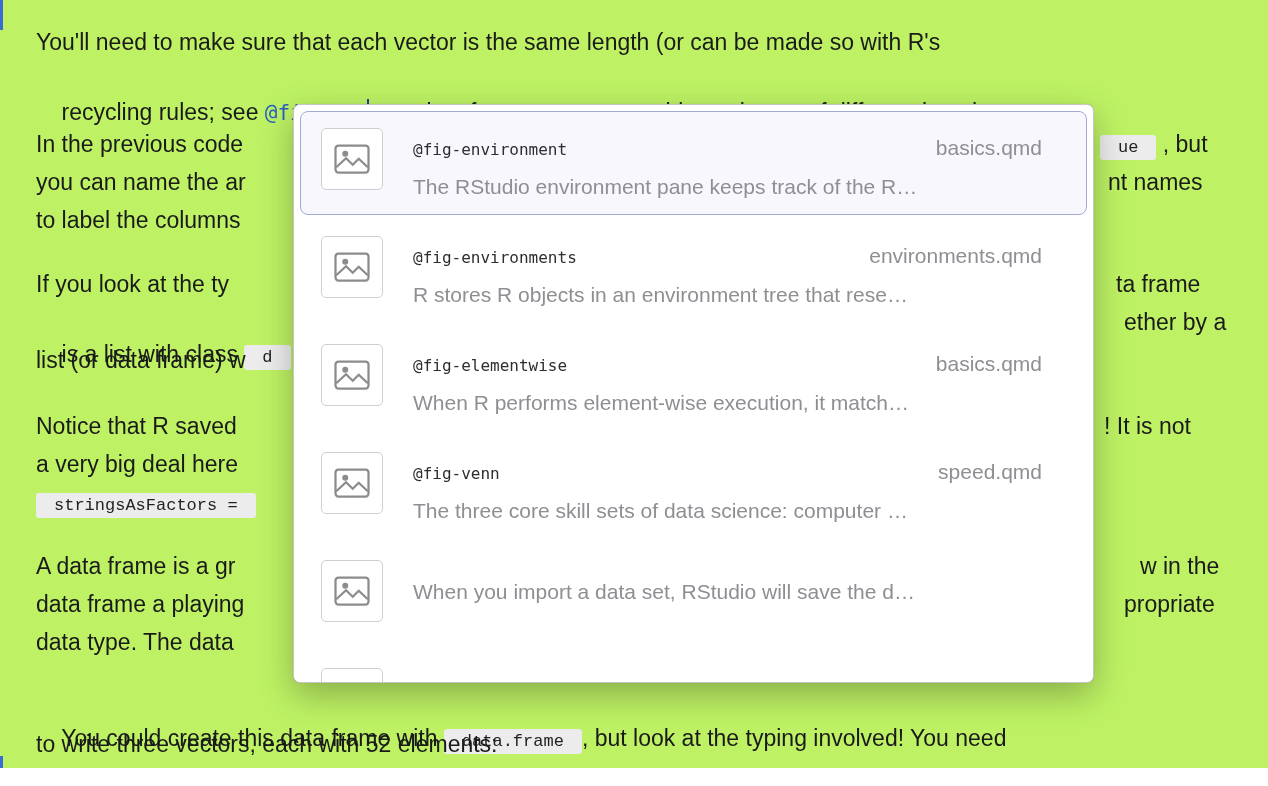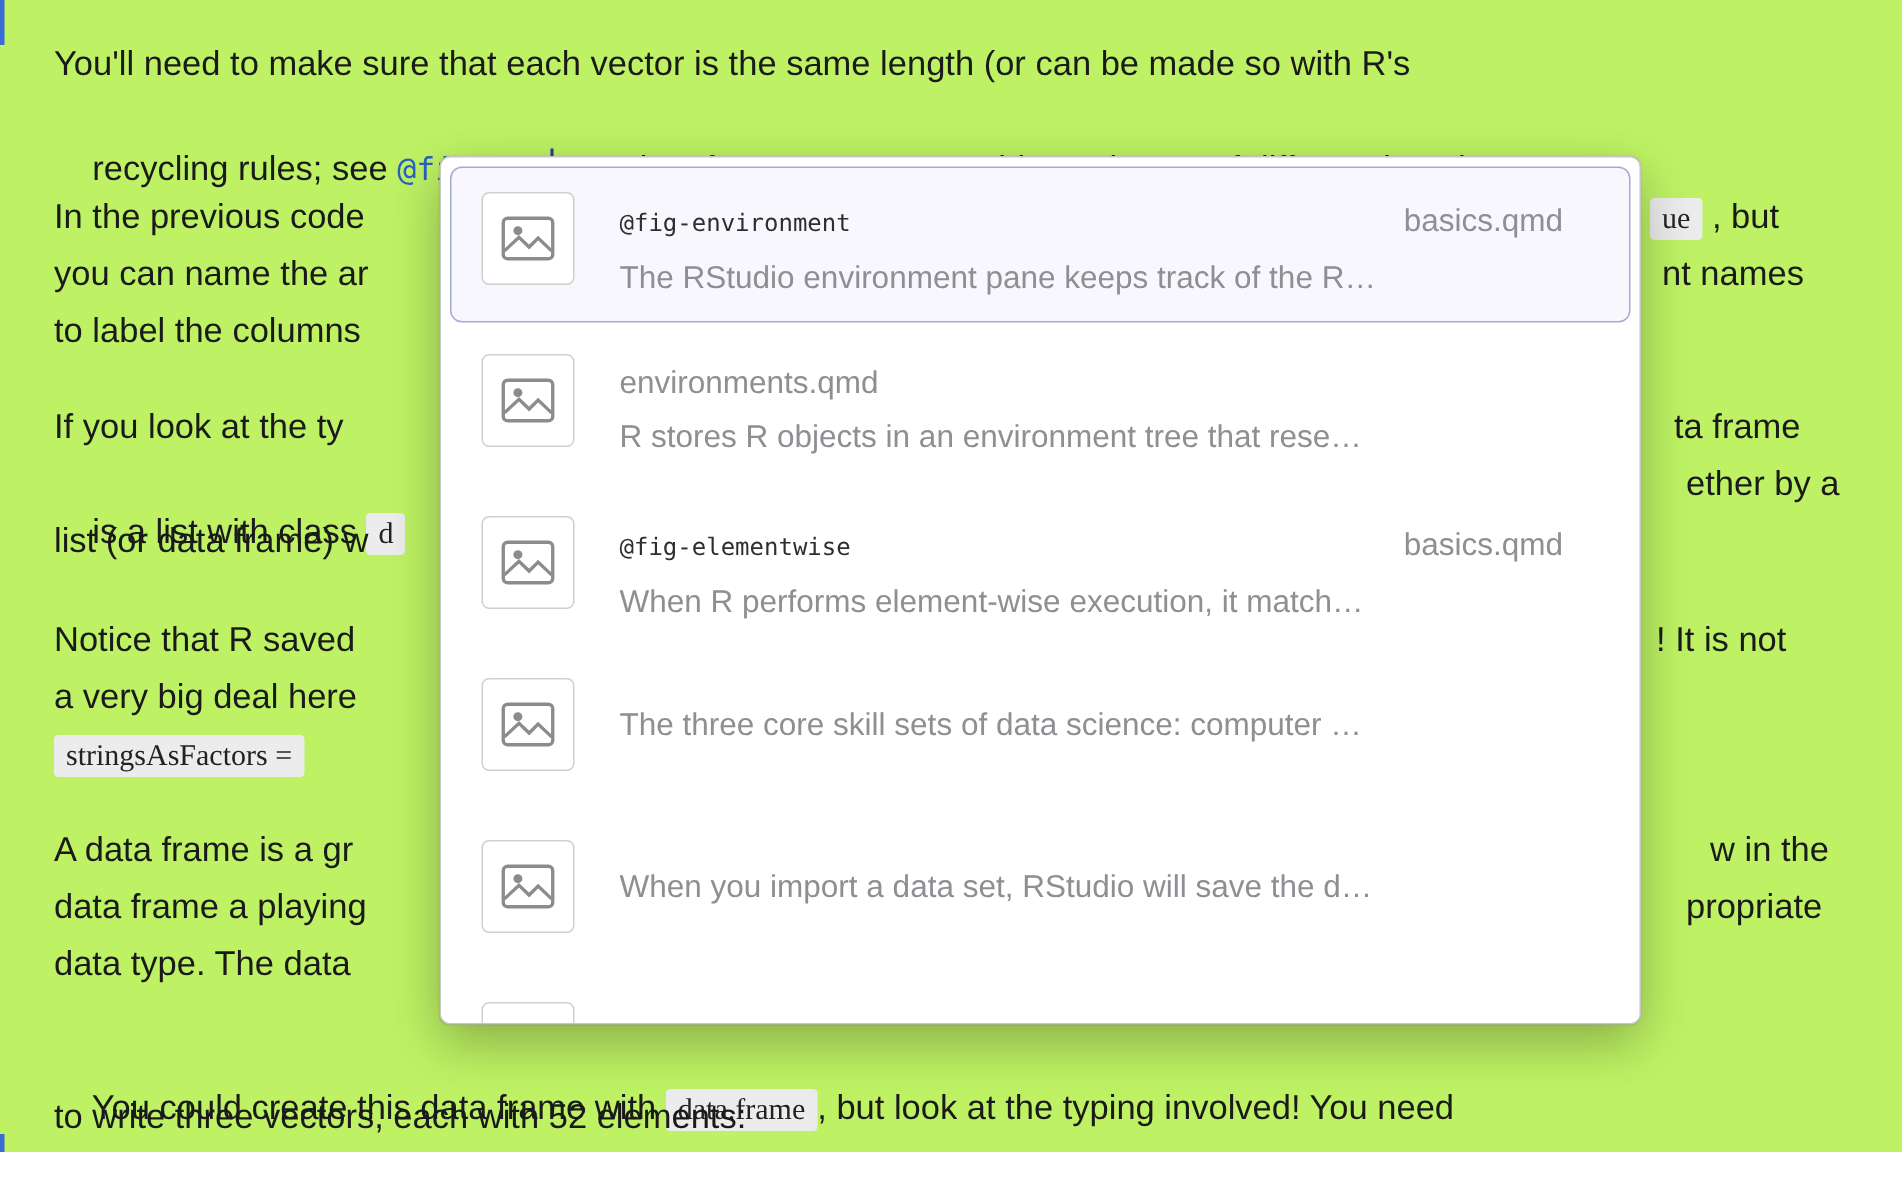--- a/index.html
+++ b/index.html
@@ -4,22 +4,22 @@
 <style>
   html,body{margin:0;padding:0;background:#ffffff;}
   .page{
     position:relative;width:1268px;height:768px;background:#bef264;overflow:hidden;
     font-family:"Liberation Sans",sans-serif;color:#1a1a1a;
   }
   .txt{
     position:absolute;font-size:23px;line-height:32px;white-space:pre;color:#1a1a1a;
   }
   .code{
-    font-family:Liberation Serif, serif;font-size:20px;background:#ececec;
-    color:#222;padding:3px 8px;border-radius:3px;
+    font-family:Liberation Mono, monospace;font-size:17px;background:#ececec;
+    color:#222;padding:3px 18px;border-radius:3px;
   }
   .ref{
     font-family:"DejaVu Sans Mono",monospace;font-size:21px;color:#2a5fc4;
   }
   .cursor{
     display:inline-block;width:2px;height:26px;background:#33339a;
     vertical-align:text-bottom;margin-left:1px;
   }
   
   .popup{
@@ -126,20 +126,21 @@
     <div class="item">
       <div class="thumb">
         <svg width="36" height="30" viewBox="0 0 24 20" fill="none" stroke="#8c8c8c" stroke-width="1.5">
           <rect x="1" y="1" width="22" height="18" rx="2"></rect>
             <circle cx="7.5" cy="6.5" r="2" fill="#8c8c8c" stroke="none"></circle>
             <path d="M1.5 15.5 L8 9.5 L12.5 13.8 L16.5 9.8 L22.5 15.5"></path>
         </svg>
       </div>
       <div class="item-body">
         <div class="item-top">
+          <span class="item-title">@fig-environments</span>
           <span class="item-file">environments.qmd</span>
         </div>
         <div class="item-desc">R stores R objects in an environment tree that rese…</div>
       </div>
     </div>
 
     <div class="item">
       <div class="thumb">
         <svg width="36" height="30" viewBox="0 0 24 20" fill="none" stroke="#8c8c8c" stroke-width="1.5">
           <rect x="1" y="1" width="22" height="18" rx="2"></rect>
@@ -158,20 +159,24 @@
 
     <div class="item">
       <div class="thumb">
         <svg width="36" height="30" viewBox="0 0 24 20" fill="none" stroke="#8c8c8c" stroke-width="1.5">
           <rect x="1" y="1" width="22" height="18" rx="2"></rect>
             <circle cx="7.5" cy="6.5" r="2" fill="#8c8c8c" stroke="none"></circle>
             <path d="M1.5 15.5 L8 9.5 L12.5 13.8 L16.5 9.8 L22.5 15.5"></path>
         </svg>
       </div>
       <div class="item-body">
+        <div class="item-top">
+          <span class="item-title">@fig-venn</span>
+          <span class="item-file">speed.qmd</span>
+        </div>
         <div class="item-desc">The three core skill sets of data science: computer …</div>
       </div>
     </div>
 
     <div class="item">
       <div class="thumb">
         <svg width="36" height="30" viewBox="0 0 24 20" fill="none" stroke="#8c8c8c" stroke-width="1.5">
           <rect x="1" y="1" width="22" height="18" rx="2"></rect>
             <circle cx="7.5" cy="6.5" r="2" fill="#8c8c8c" stroke="none"></circle>
             <path d="M1.5 15.5 L8 9.5 L12.5 13.8 L16.5 9.8 L22.5 15.5"></path>

